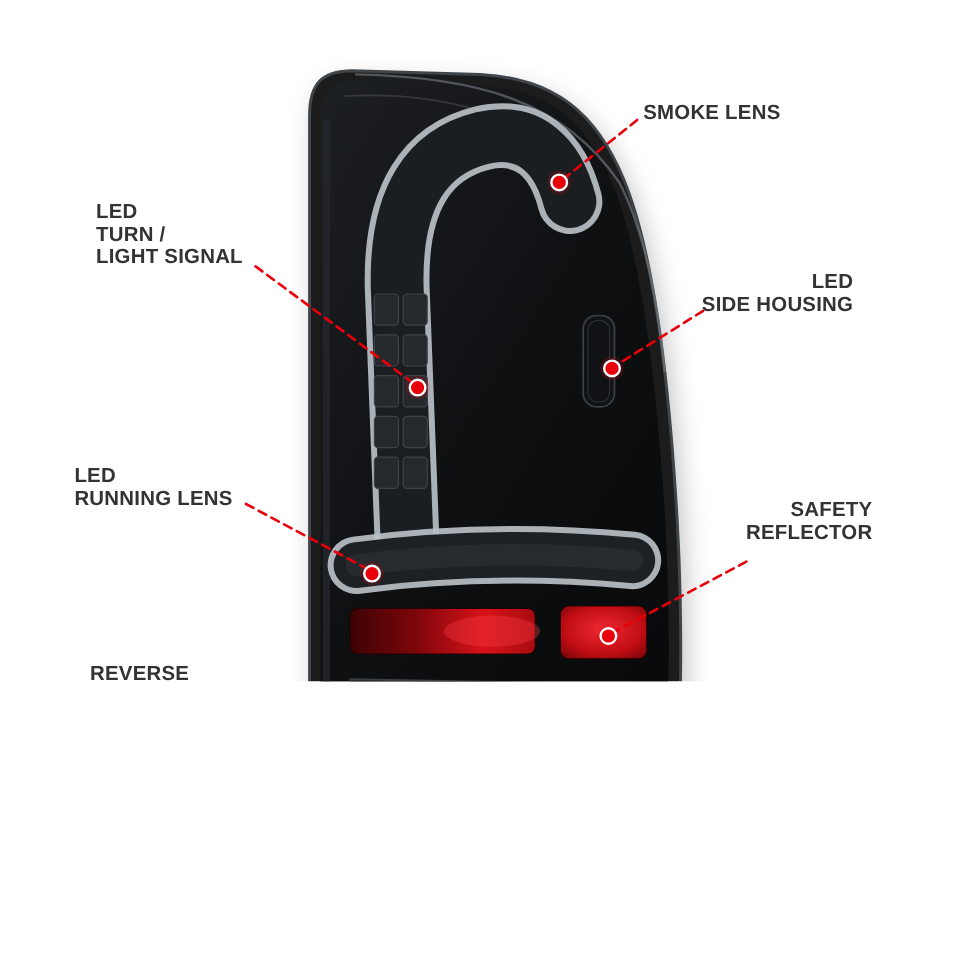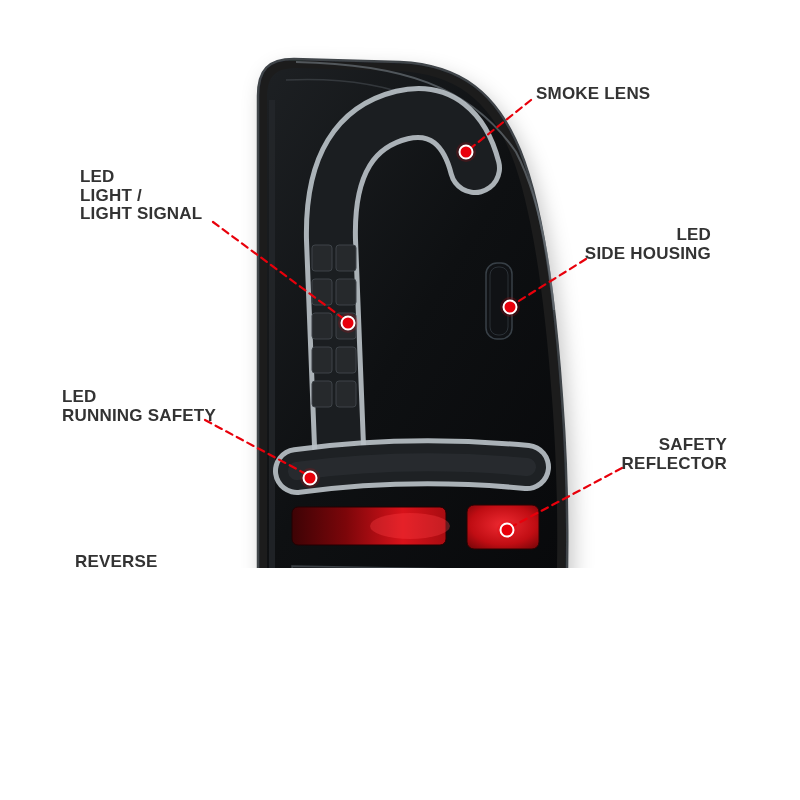--- a/index.html
+++ b/index.html
@@ -12,21 +12,21 @@
     position:absolute;font-weight:bold;font-size:17px;line-height:1.1;
     color:#333333;letter-spacing:.2px;white-space:nowrap;
   }
   .callout.right{text-align:right;}
   .callout span{display:block;}
   
   .c-smoke{left:536px;top:85px;}
   .c-brake{left:80px;top:168px;}
   .c-sidemarker{right:89px;top:226px;}
   .c-running{left:62px;top:388px;}
-  .c-safety{right:73px;top:436px;}
+  .c-safety{right:73px;top:416px;}
   .c-reverse{left:75px;top:553px;}
   .c-housing{right:73px;top:567px;}
 </style>
 </head>
 <body>
 
 <div class="stage">
 
   <svg class="art" width="800" height="800" viewBox="0 0 800 800">
     <defs>
@@ -167,32 +167,32 @@
       </g>
     </g>
   </svg>
 
   <div class="callout c-smoke">
     <span>SMOKE LENS</span>
   </div>
 
   <div class="callout c-brake">
     <span>LED</span>
-    <span>LIGHT /</span>
+    <span>TURN /</span>
     <span>LIGHT SIGNAL</span>
   </div>
 
   <div class="callout right c-sidemarker">
     <span>LED</span>
     <span>SIDE HOUSING</span>
   </div>
 
   <div class="callout c-running">
     <span>LED</span>
-    <span>RUNNING SAFETY</span>
+    <span>RUNNING LENS</span>
   </div>
 
   <div class="callout right c-safety">
     <span>SAFETY</span>
     <span>REFLECTOR</span>
   </div>
 
   <div class="callout c-reverse">
     <span>REVERSE</span>
   </div>

